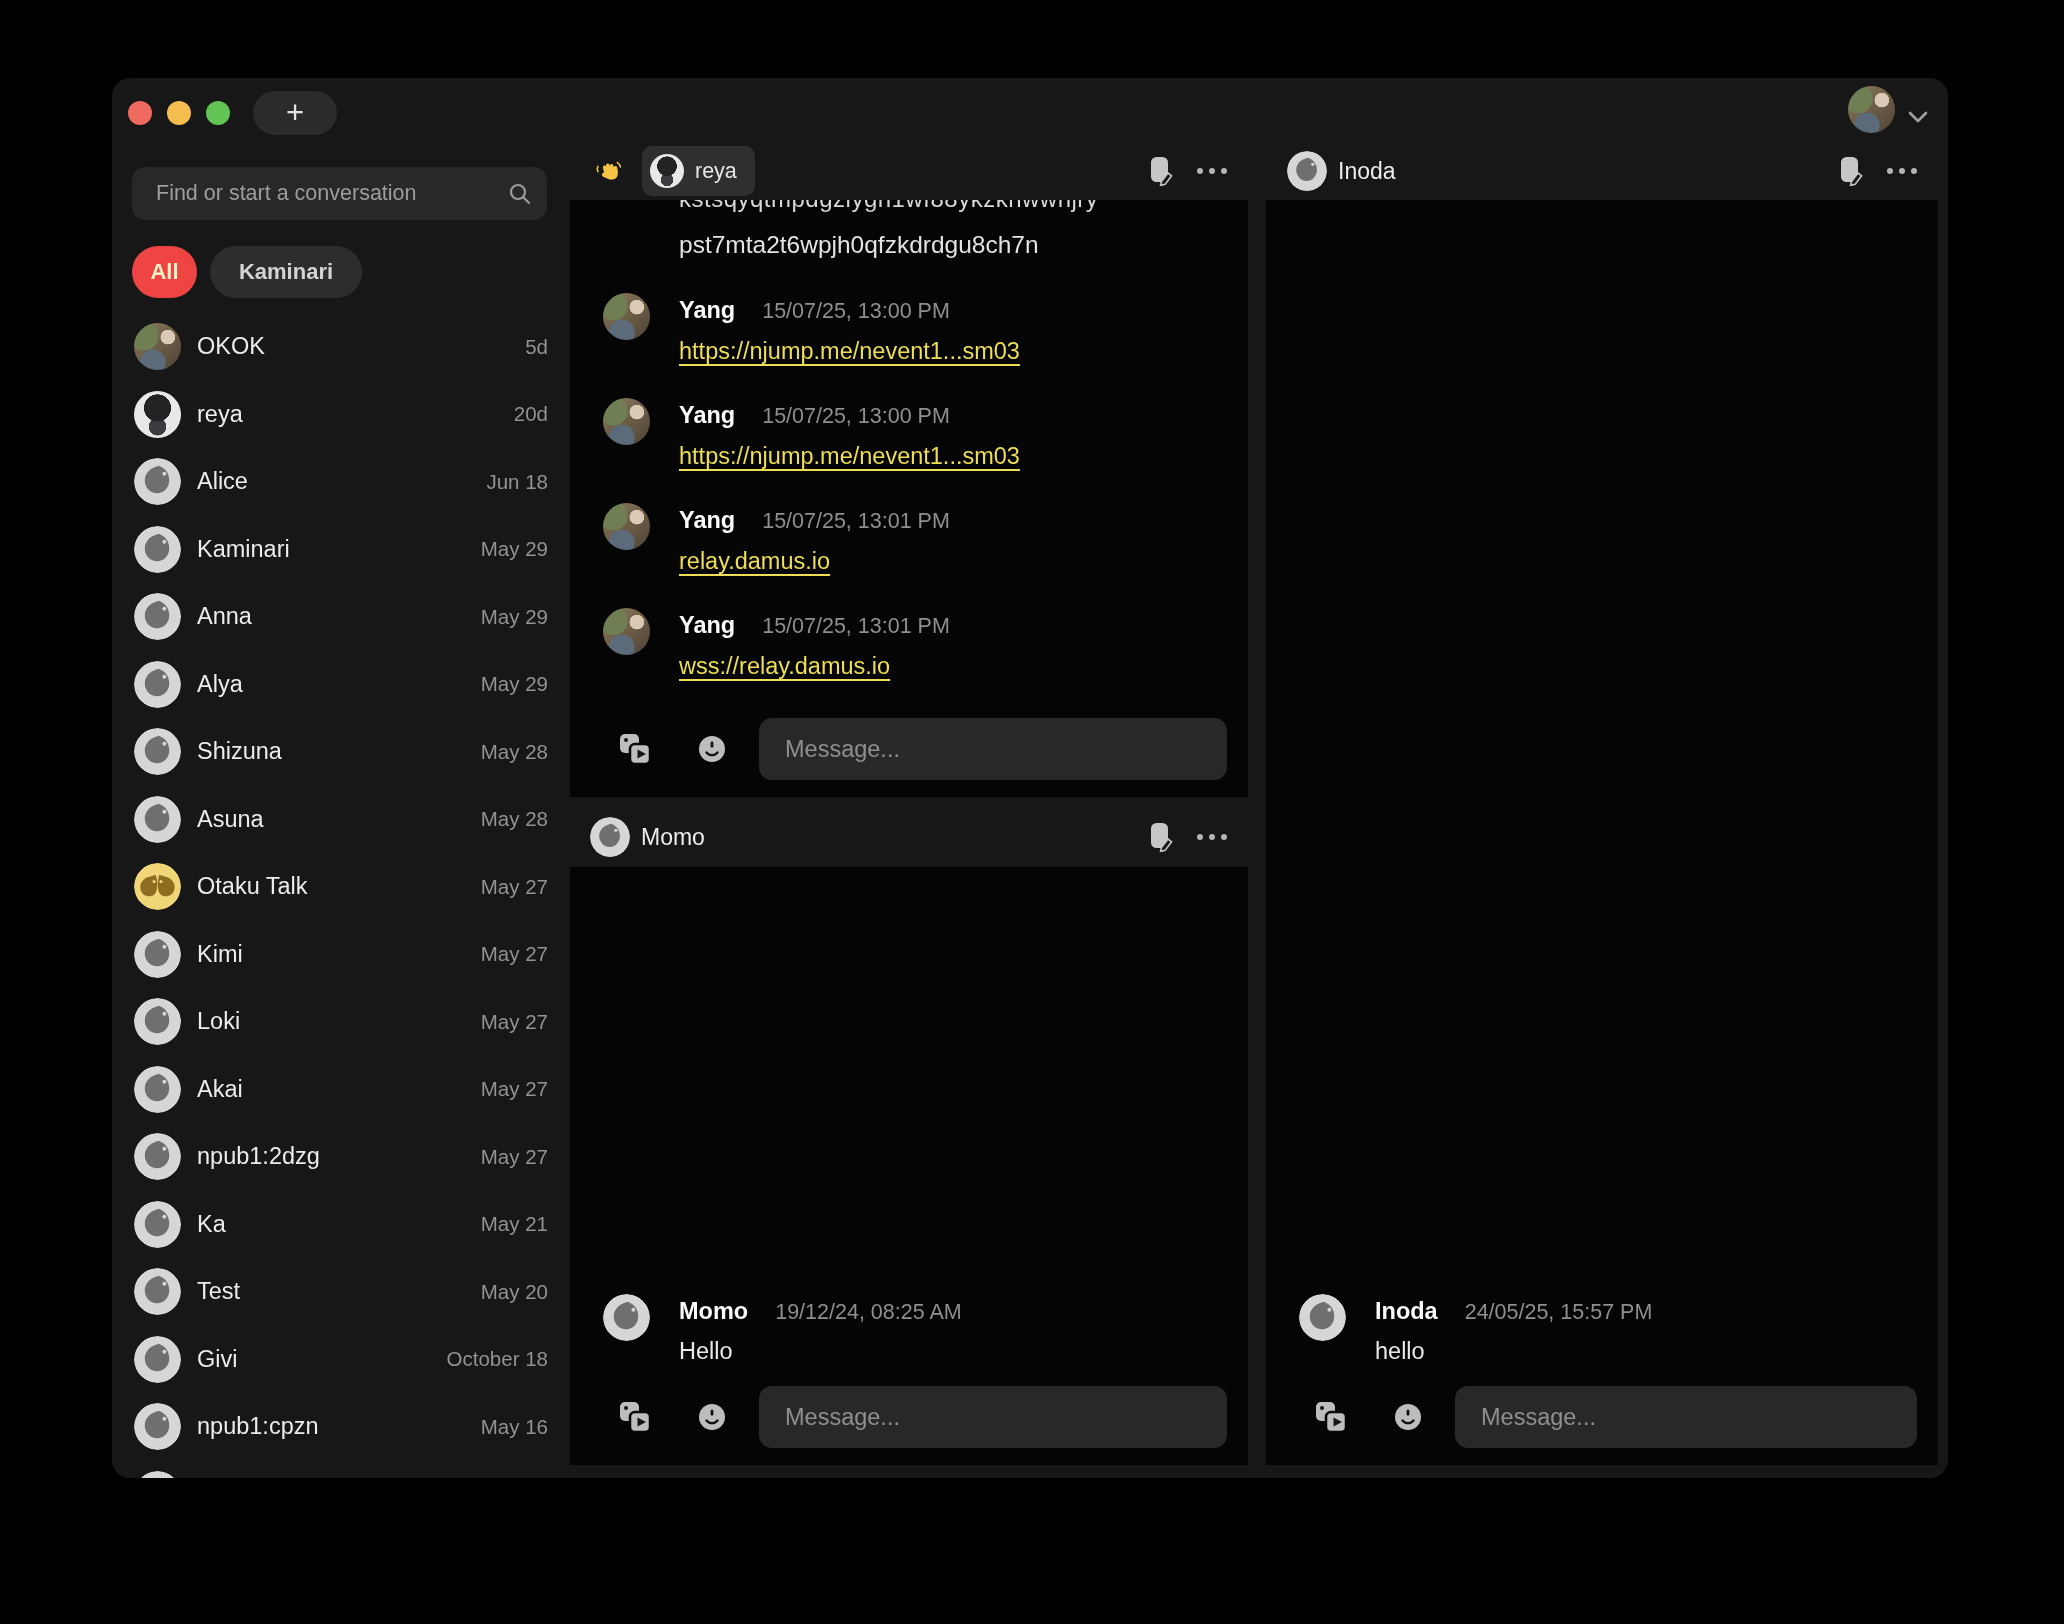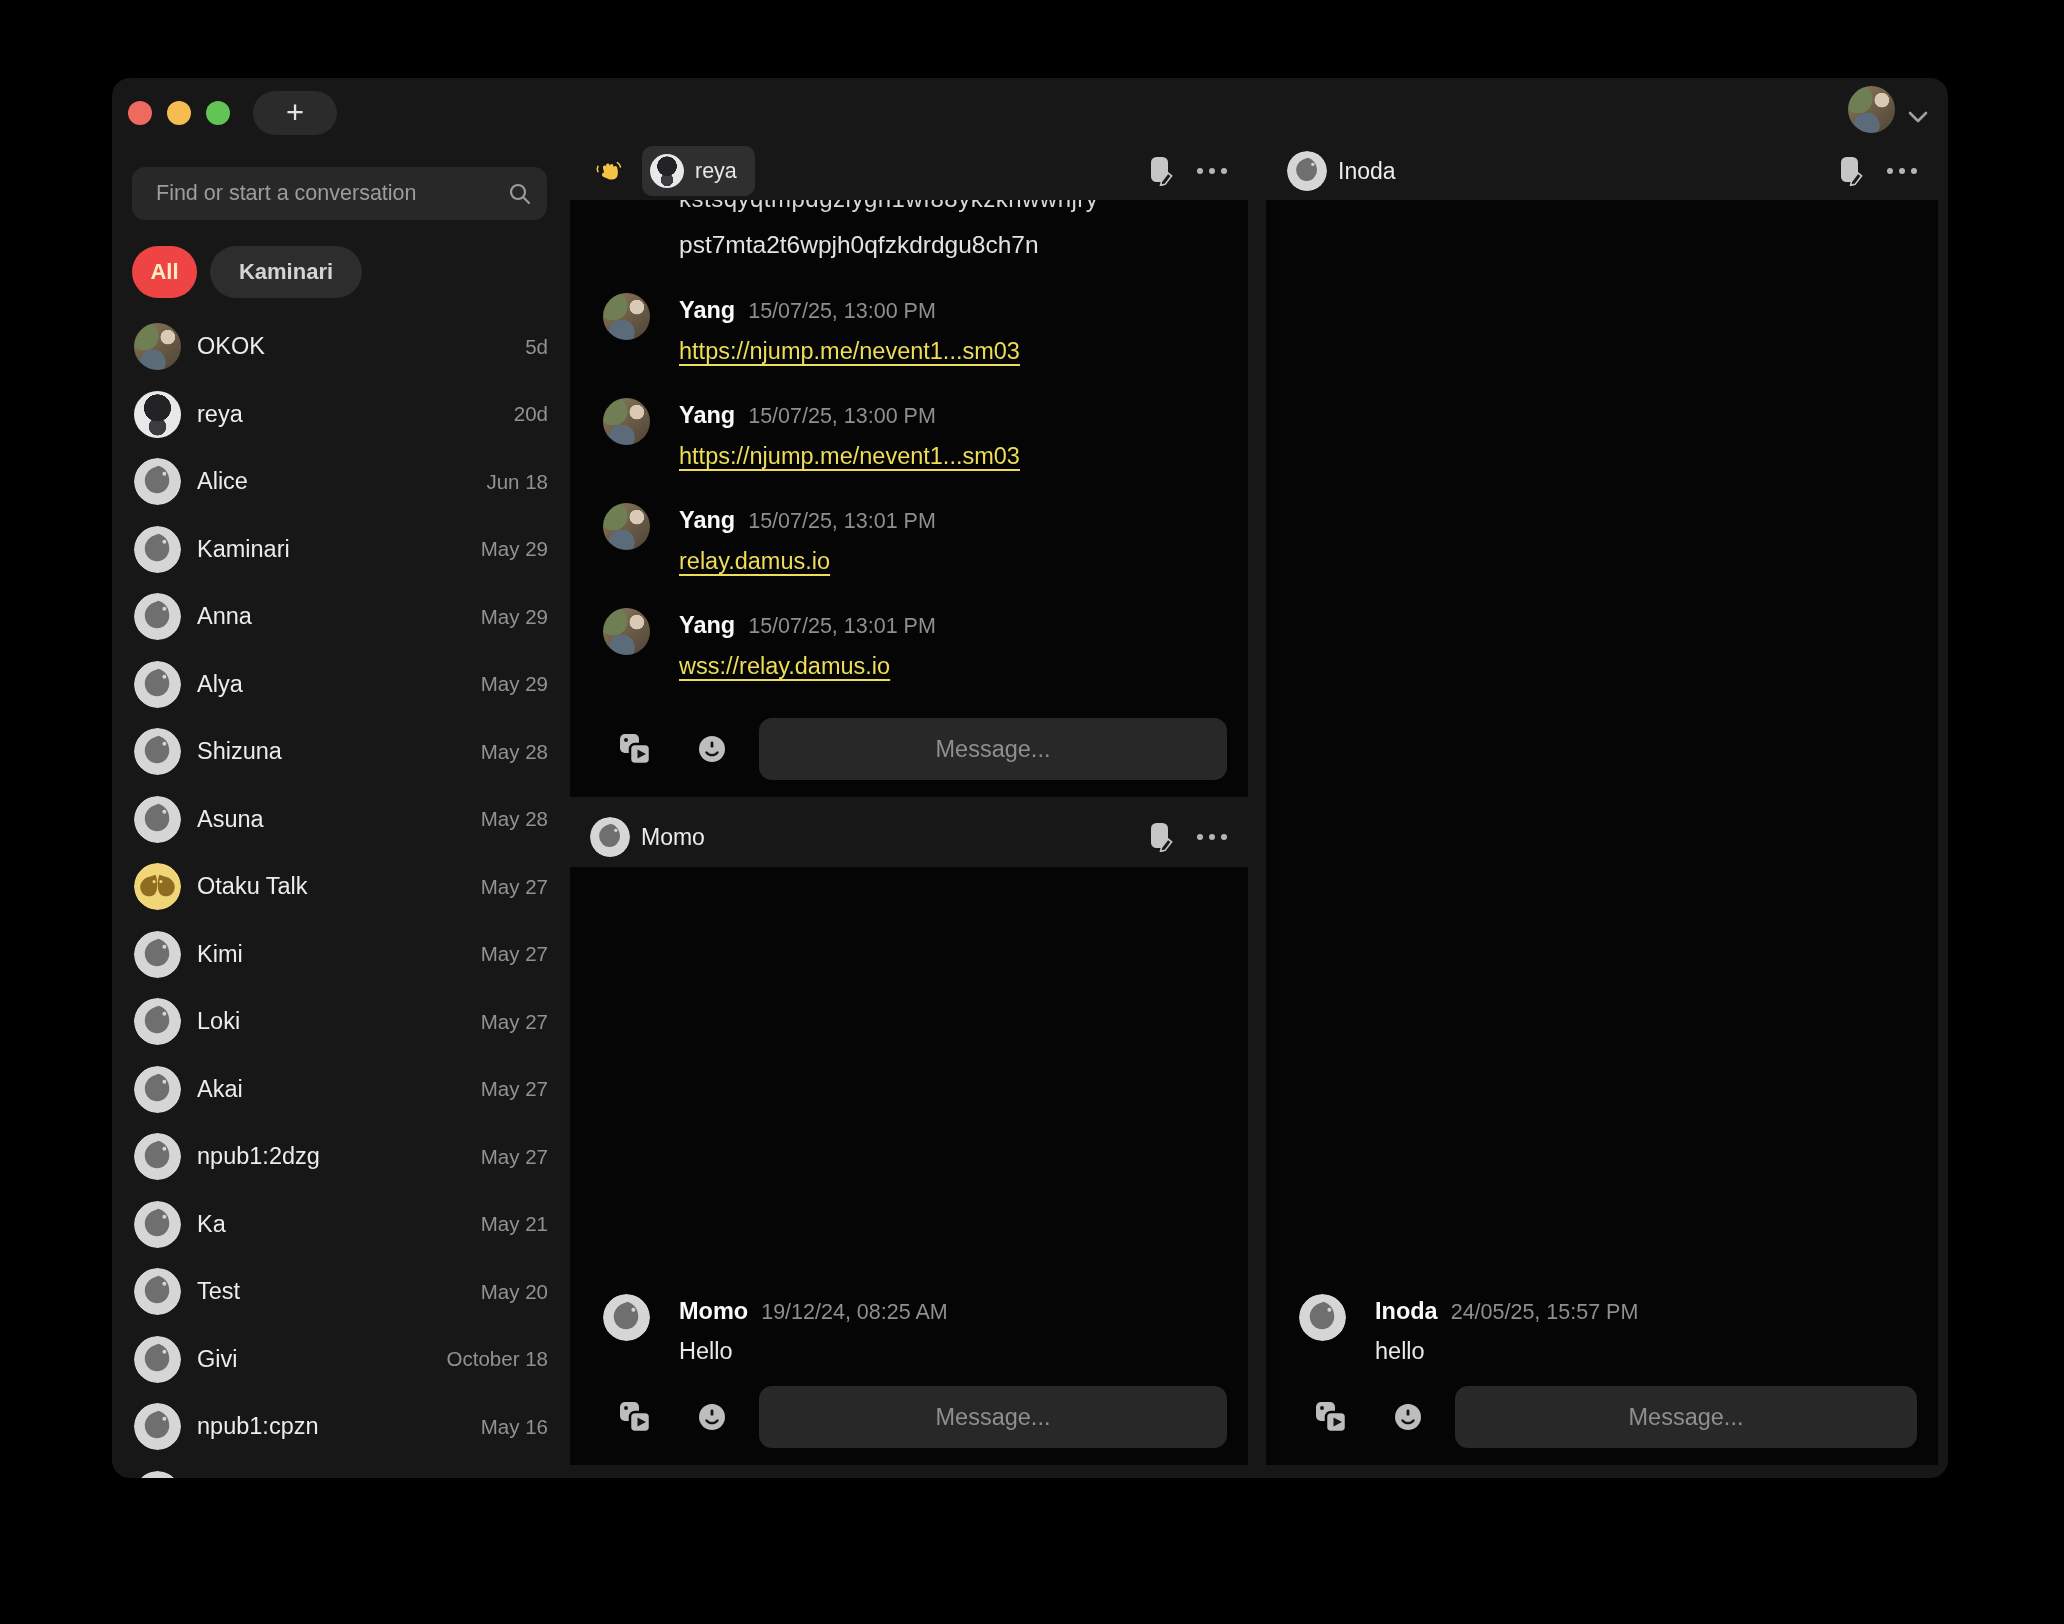--- a/index.html
+++ b/index.html
@@ -81,31 +81,31 @@
   .clipline { margin:0 24px 0 109px; height:17px; overflow:hidden; }
   .clipline span { display:block; margin-top:-19px; line-height:36px; font-size:24px; color:#d6d6d6; letter-spacing:.5px; }
   .bigline { margin:8px 24px 0 109px; font-size:24.5px; line-height:40px; color:#e3e3e3; }
 
   .msg { display:flex; margin:28px 24px 0 33px; }
   .msg:first-of-type { margin-top:25px; }
   .msg .av, .msg .dav { width:47px; height:47px; }
   .mbody { margin-left:29px; }
   .mline { line-height:34px; display:flex; align-items:baseline; }
   .mauthor { font-size:23.5px; font-weight:700; color:#fafafa; }
-  .mtime { font-size:21.5px; color:#8f8f8f; margin-left:13px; }
+  .mtime { font-size:21.5px; color:#8f8f8f; margin-left:27px; }
   .mlink { margin-top:4px; line-height:38px; font-size:23.5px; color:#eede55;
            text-decoration:underline; text-underline-offset:5px; text-decoration-thickness:2px; }
   .mtext { margin-top:4px; line-height:36px; font-size:23.5px; color:#e9e9e9; }
 
   .cspacer { flex:1; }
   .input-row { margin:0 21px 16px 48px; height:64px; display:flex; align-items:center; }
   .emoji-icon { margin-left:45px; }
   .input-row input { margin-left:32px; flex:1; height:62px; border-radius:13px; border:none; outline:none;
-                     background:#282828; color:#e8e8e8; font-size:23.5px; padding:0 41px;
-                     font-family:"Liberation Sans", sans-serif;text-align:center; }
+                     background:#282828; color:#e8e8e8; font-size:23.5px; padding:0 26px;
+                     font-family:"Liberation Sans", sans-serif; }
   .input-row input::placeholder { color:#8f8f8f; }
   .bottom-msg { margin-bottom:16px; }
 </style>
 </head>
 <body>
 
 <div class="window">
 
   <div class="traffic">
     <div class="tl red"></div>

